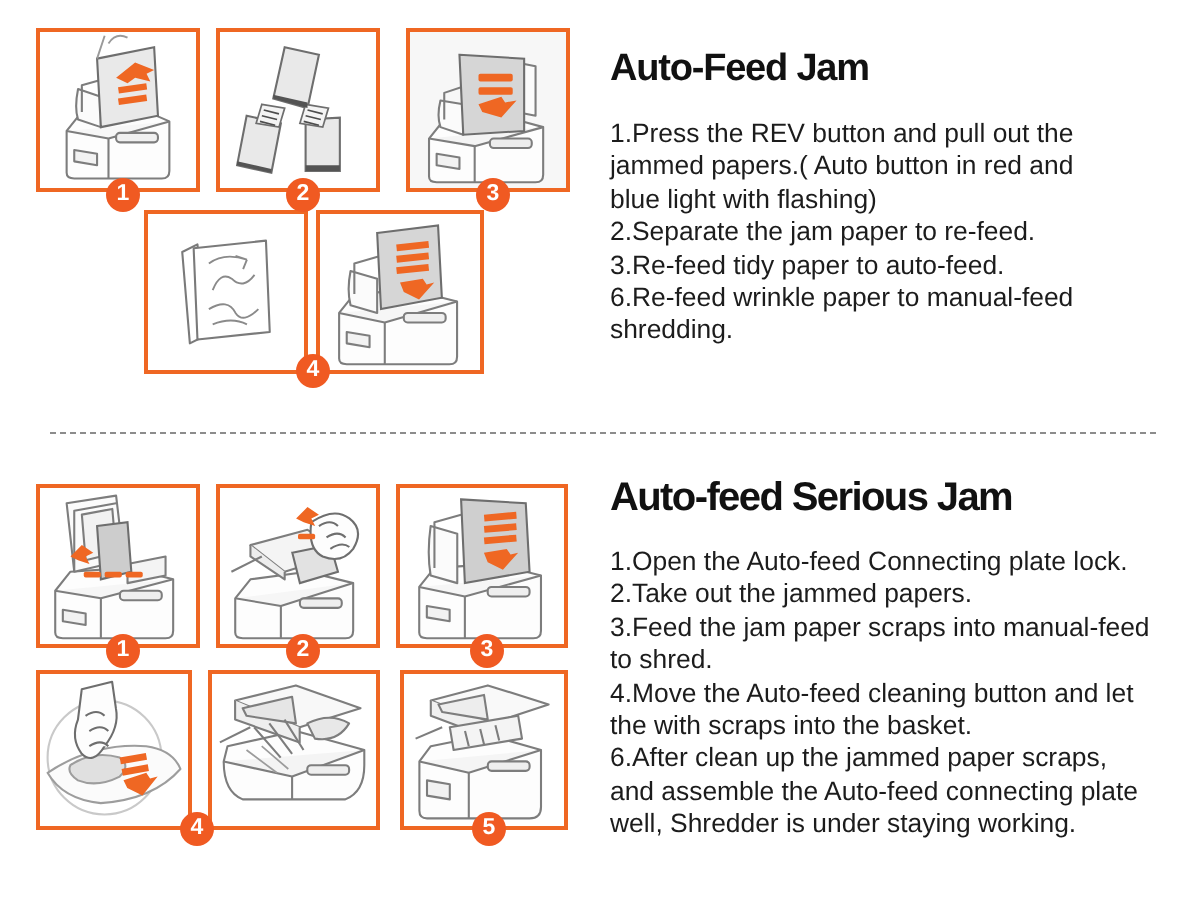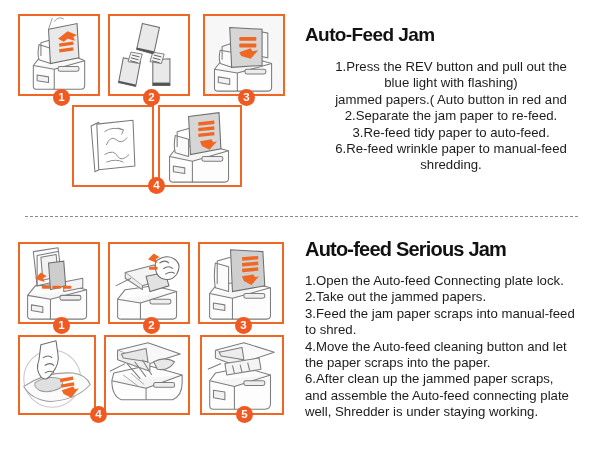--- a/index.html
+++ b/index.html
@@ -39,21 +39,21 @@
   #section-serious .heading { padding-top: 6px; font-size: 20px; letter-spacing: -0.8px;}
 
   .steps {
     font-size: 13.2px;
     line-height: 16.4px;
     margin: 0;
     padding: 0;
     list-style: none;
     color: #1c1c1c;
   }
-  #section-jam .steps     { margin-top: 9px; text-align: center; }
+  #section-jam .steps     { margin-top: 9px; }
   #section-serious .steps { margin-top: 9px; }
   .steps li { margin: 0; padding: 0; }
   .panel {
     position: absolute;
     border: 2px solid #ef6723;
     background: #ffffff;
     box-sizing: border-box;
     overflow: visible;
   }
   .panel .art { position: absolute; inset: 0; overflow: hidden; }
@@ -215,22 +215,22 @@
           </svg>
         </div>
       </div>
 
     </div>
 
     <div class="text-col">
       <h2 class="heading">Auto-Feed Jam</h2>
       <ul class="steps">
         <li>1.Press the REV button and pull out the</li>
+        <li>jammed papers.( Auto button in red and</li>
         <li>blue light with flashing)</li>
-        <li>jammed papers.( Auto button in red and</li>
         <li>2.Separate the jam paper to re-feed.</li>
         <li>3.Re-feed tidy paper to auto-feed.</li>
         <li>6.Re-feed wrinkle paper to manual-feed</li>
         <li>shredding.</li>
       </ul>
     </div>
   </div>
 
   <div class="divider"></div>
 
@@ -390,21 +390,21 @@
     </div>
 
     <div class="text-col">
       <h2 class="heading">Auto-feed Serious Jam</h2>
       <ul class="steps">
         <li>1.Open the Auto-feed Connecting plate lock.</li>
         <li>2.Take out the jammed papers.</li>
         <li>3.Feed the jam paper scraps into manual-feed</li>
         <li>to shred.</li>
         <li>4.Move the Auto-feed cleaning button and let</li>
-        <li>the paper scraps into the paper.</li>
+        <li>the with scraps into the basket.</li>
         <li>6.After clean up the jammed paper scraps,</li>
         <li>and assemble the Auto-feed connecting plate</li>
         <li>well, Shredder is under staying working.</li>
       </ul>
     </div>
   </div>
 
 </div>
 
 </body></html>

